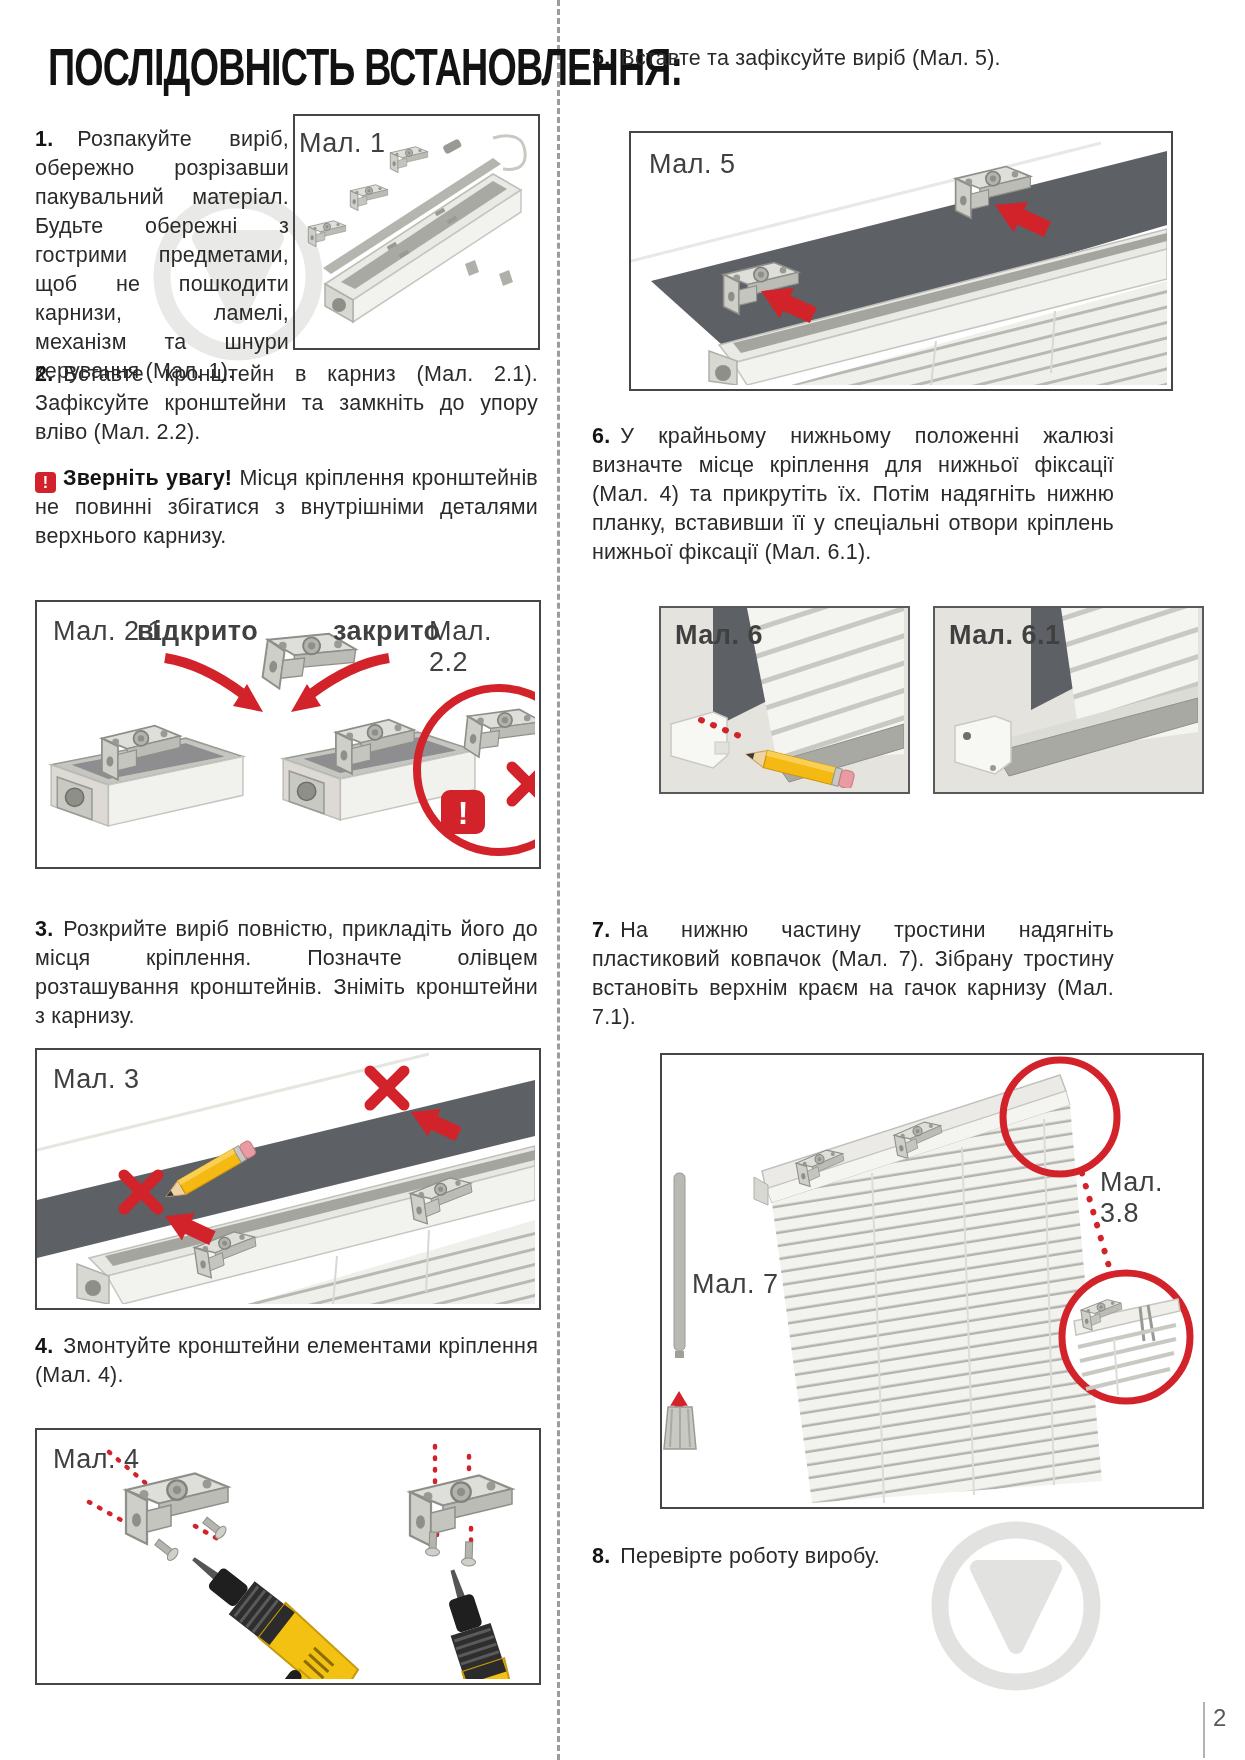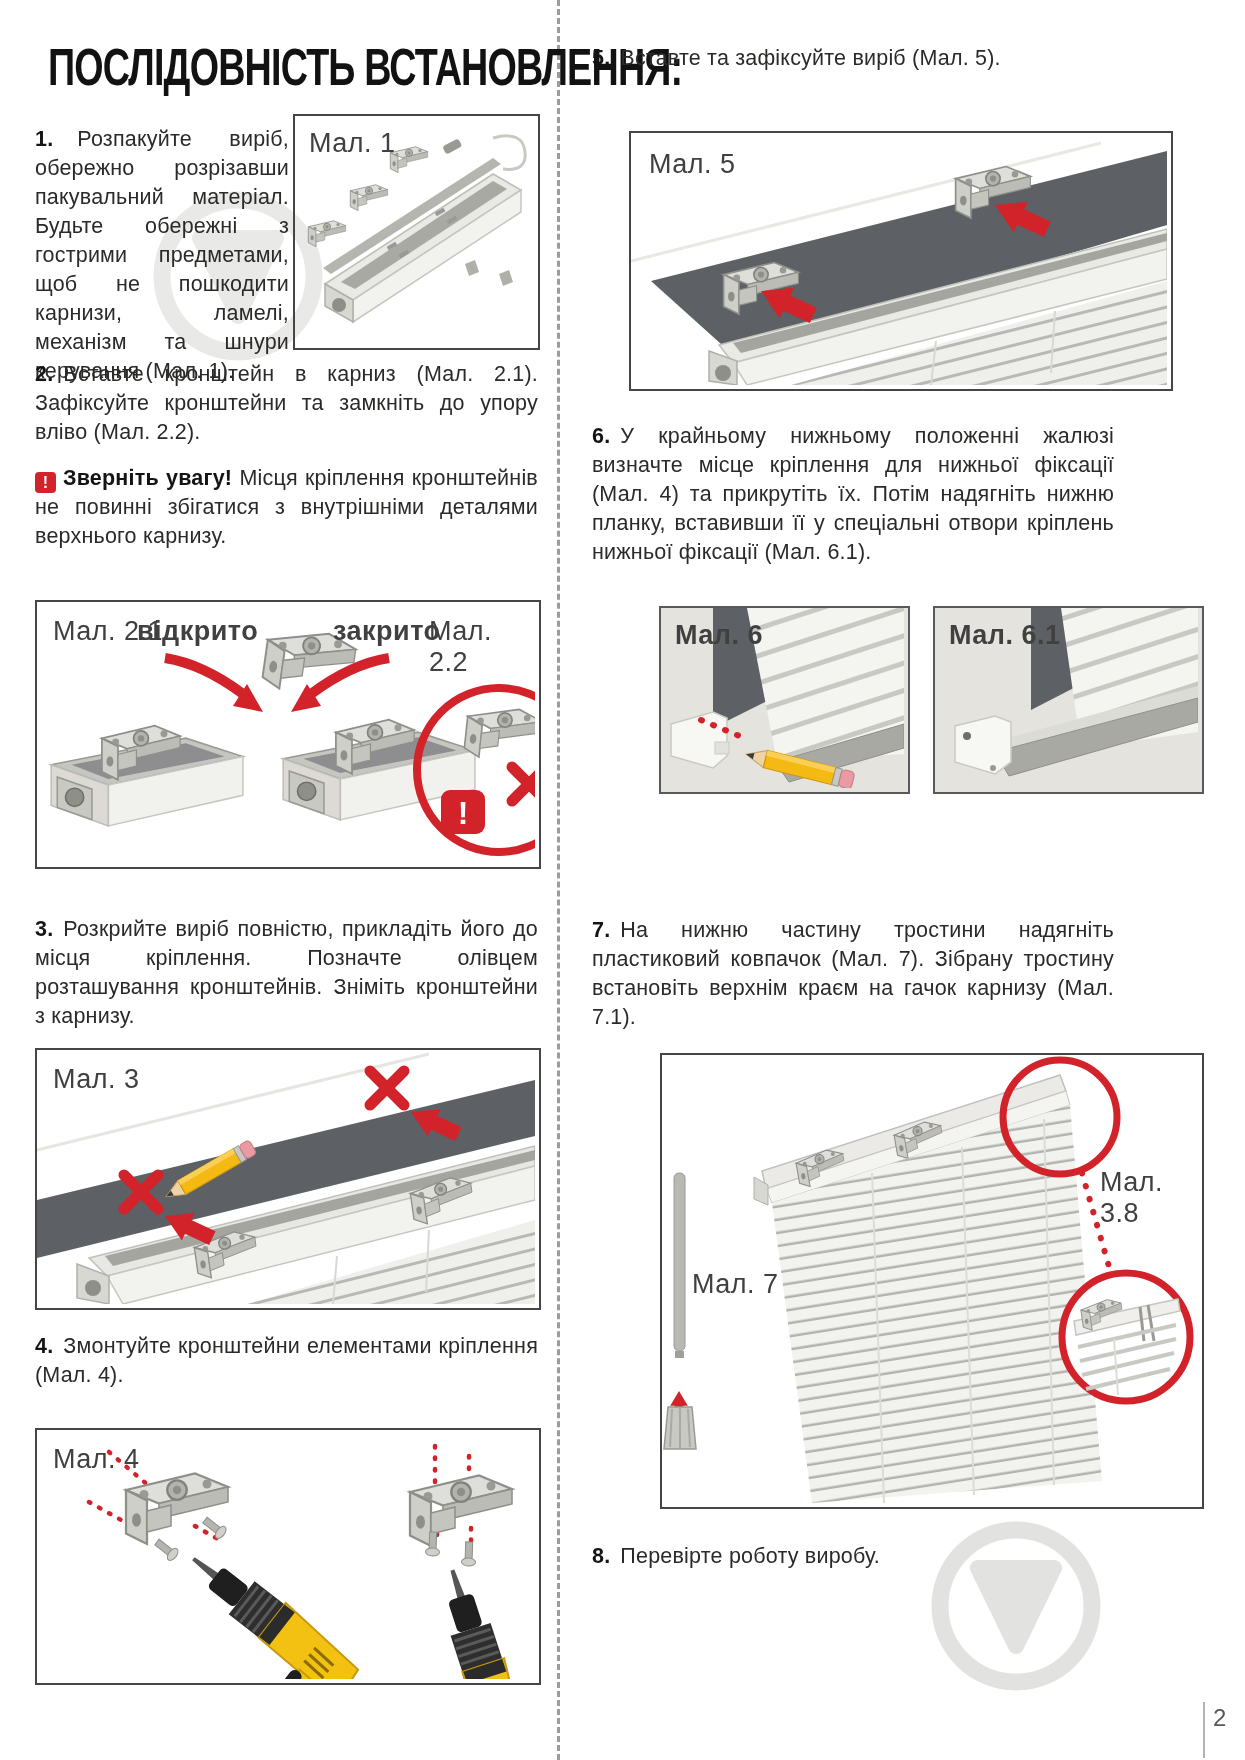--- a/index.html
+++ b/index.html
@@ -125,21 +125,21 @@
 
   <div class="abs z2" style="left:48px;top:40px">
     <div class="title">ПОСЛІДОВНІСТЬ ВСТАНОВЛЕННЯ:</div>
   </div>
 
   <p class="step abs z2" style="left:35px;top:125px;width:254px">
     <b class="num wide">1.</b><span>Розпакуйте виріб, обережно розрізавши пакувальний матеріал. Будьте обережні з гострими предметами, щоб не пошкодити карнизи, ламелі, механізм та шнури керування (Мал. 1).</span>
   </p>
 
   <div class="abs figbox" style="left:293px;top:114px;width:243px;height:232px">
-    <div class="figlabel" style="left:14px;top:12px">Мал. 1</div>
+    <div class="figlabel" style="left:4px;top:12px">Мал. 1</div>
     <svg width="243" height="232" viewBox="0 0 243 232">
       <polygon points="28,152 198,42 206,48 36,158" fill="#b5b5b0"></polygon>
       <g>
         <polygon points="30,168 198,58 226,74 58,184" fill="#e9e9e5" stroke="#bdbdb8" stroke-width="1.5"></polygon>
         <polygon points="46,166 198,65 212,73 60,173" fill="#a9a9a4"></polygon>
         <polygon points="58,184 226,74 226,96 58,206" fill="#f2f2ef" stroke="#c6c6c1" stroke-width="1.5"></polygon>
         <polygon points="30,168 58,184 58,206 30,190" fill="#d8d8d3" stroke="#b0b0ab" stroke-width="1.5"></polygon>
         <circle cx="44" cy="189" r="7" fill="#8f8f8a"></circle>
       </g>
       <use href="#bracket" transform="translate(92,28) scale(.55)"></use>

